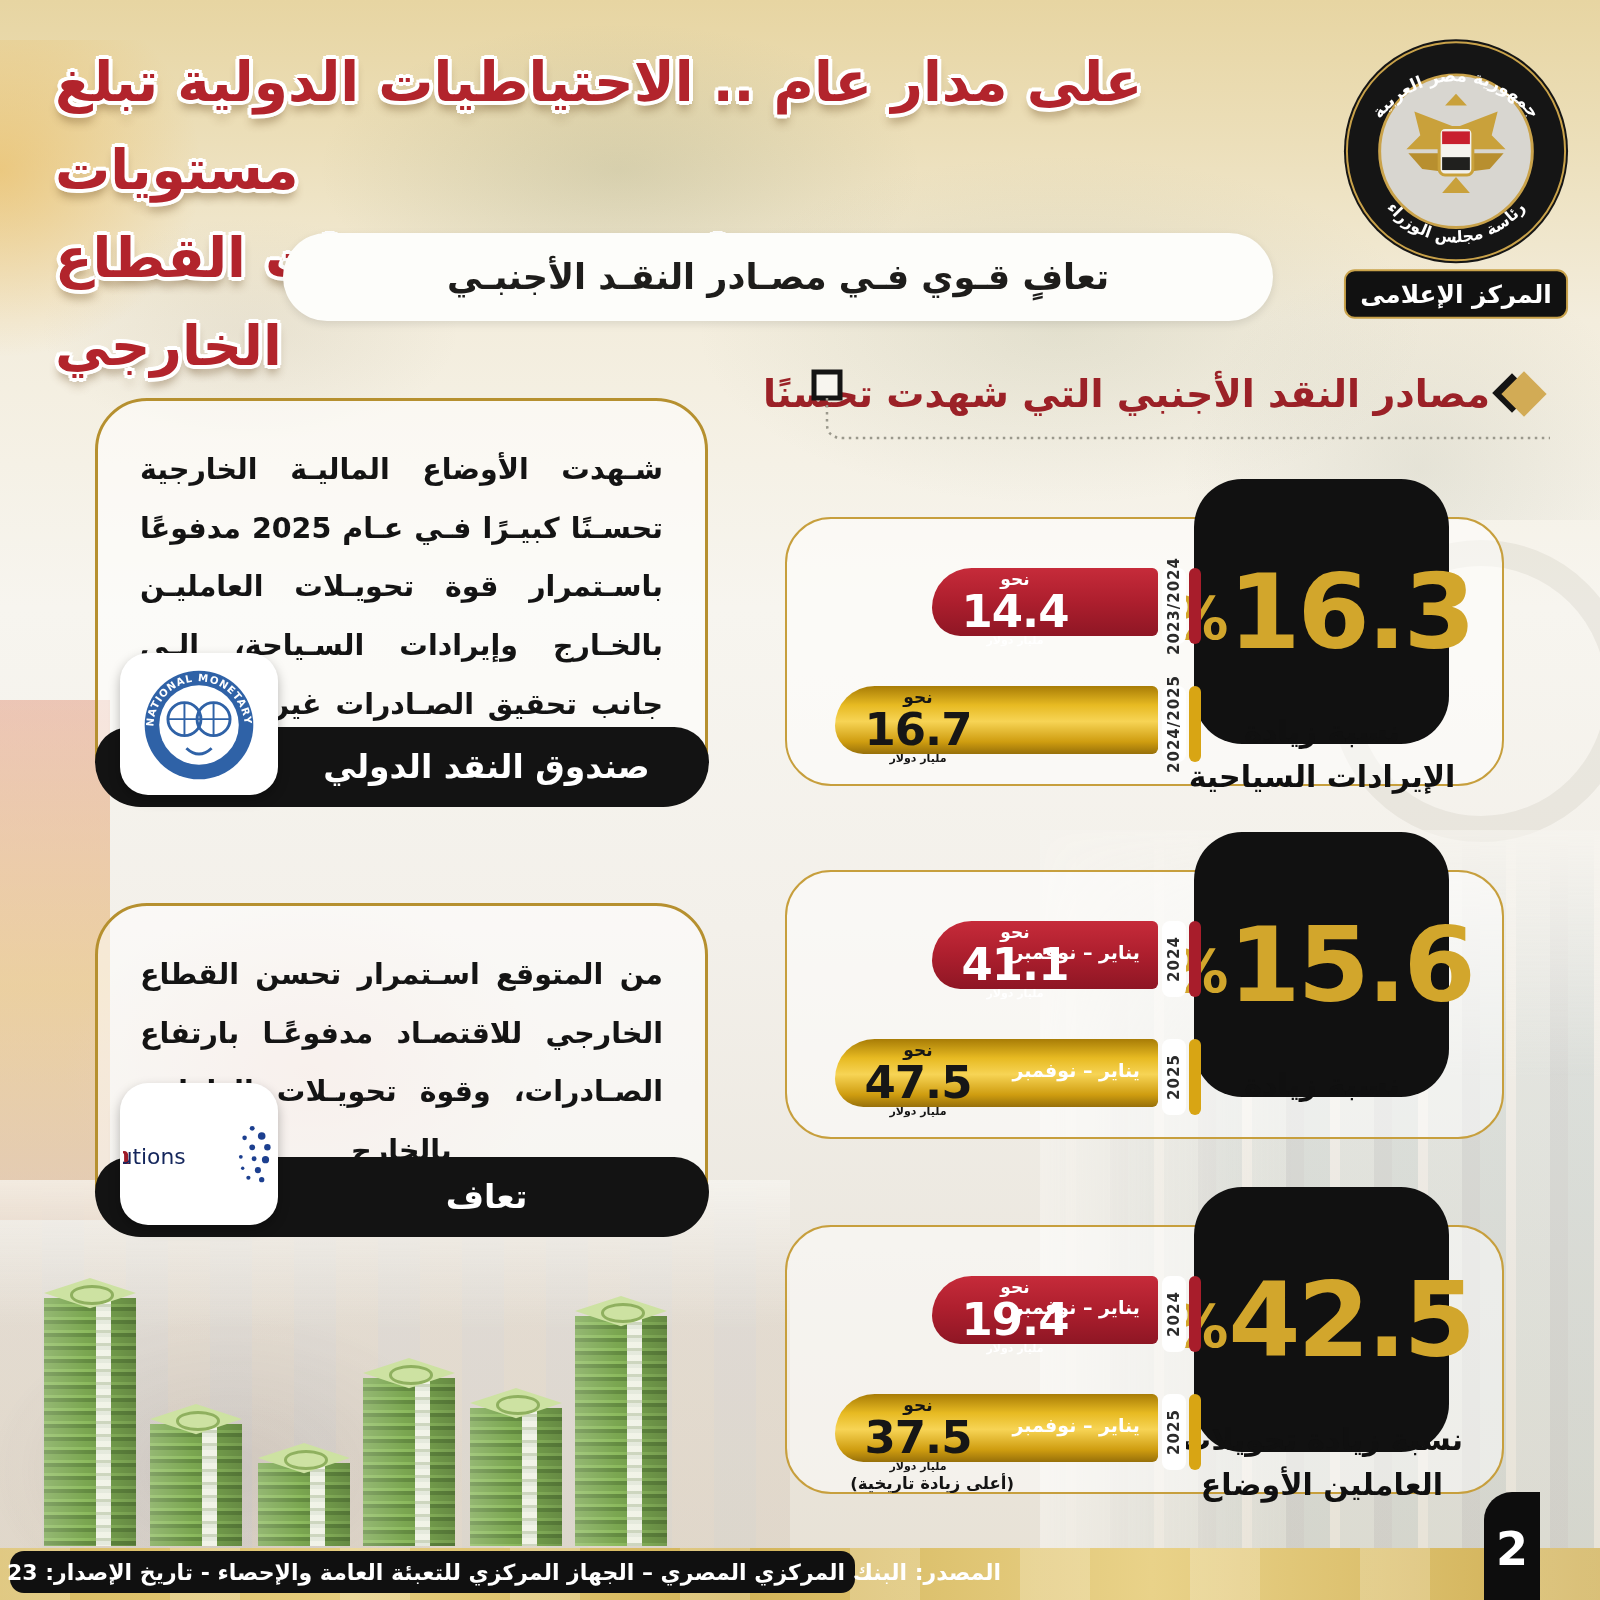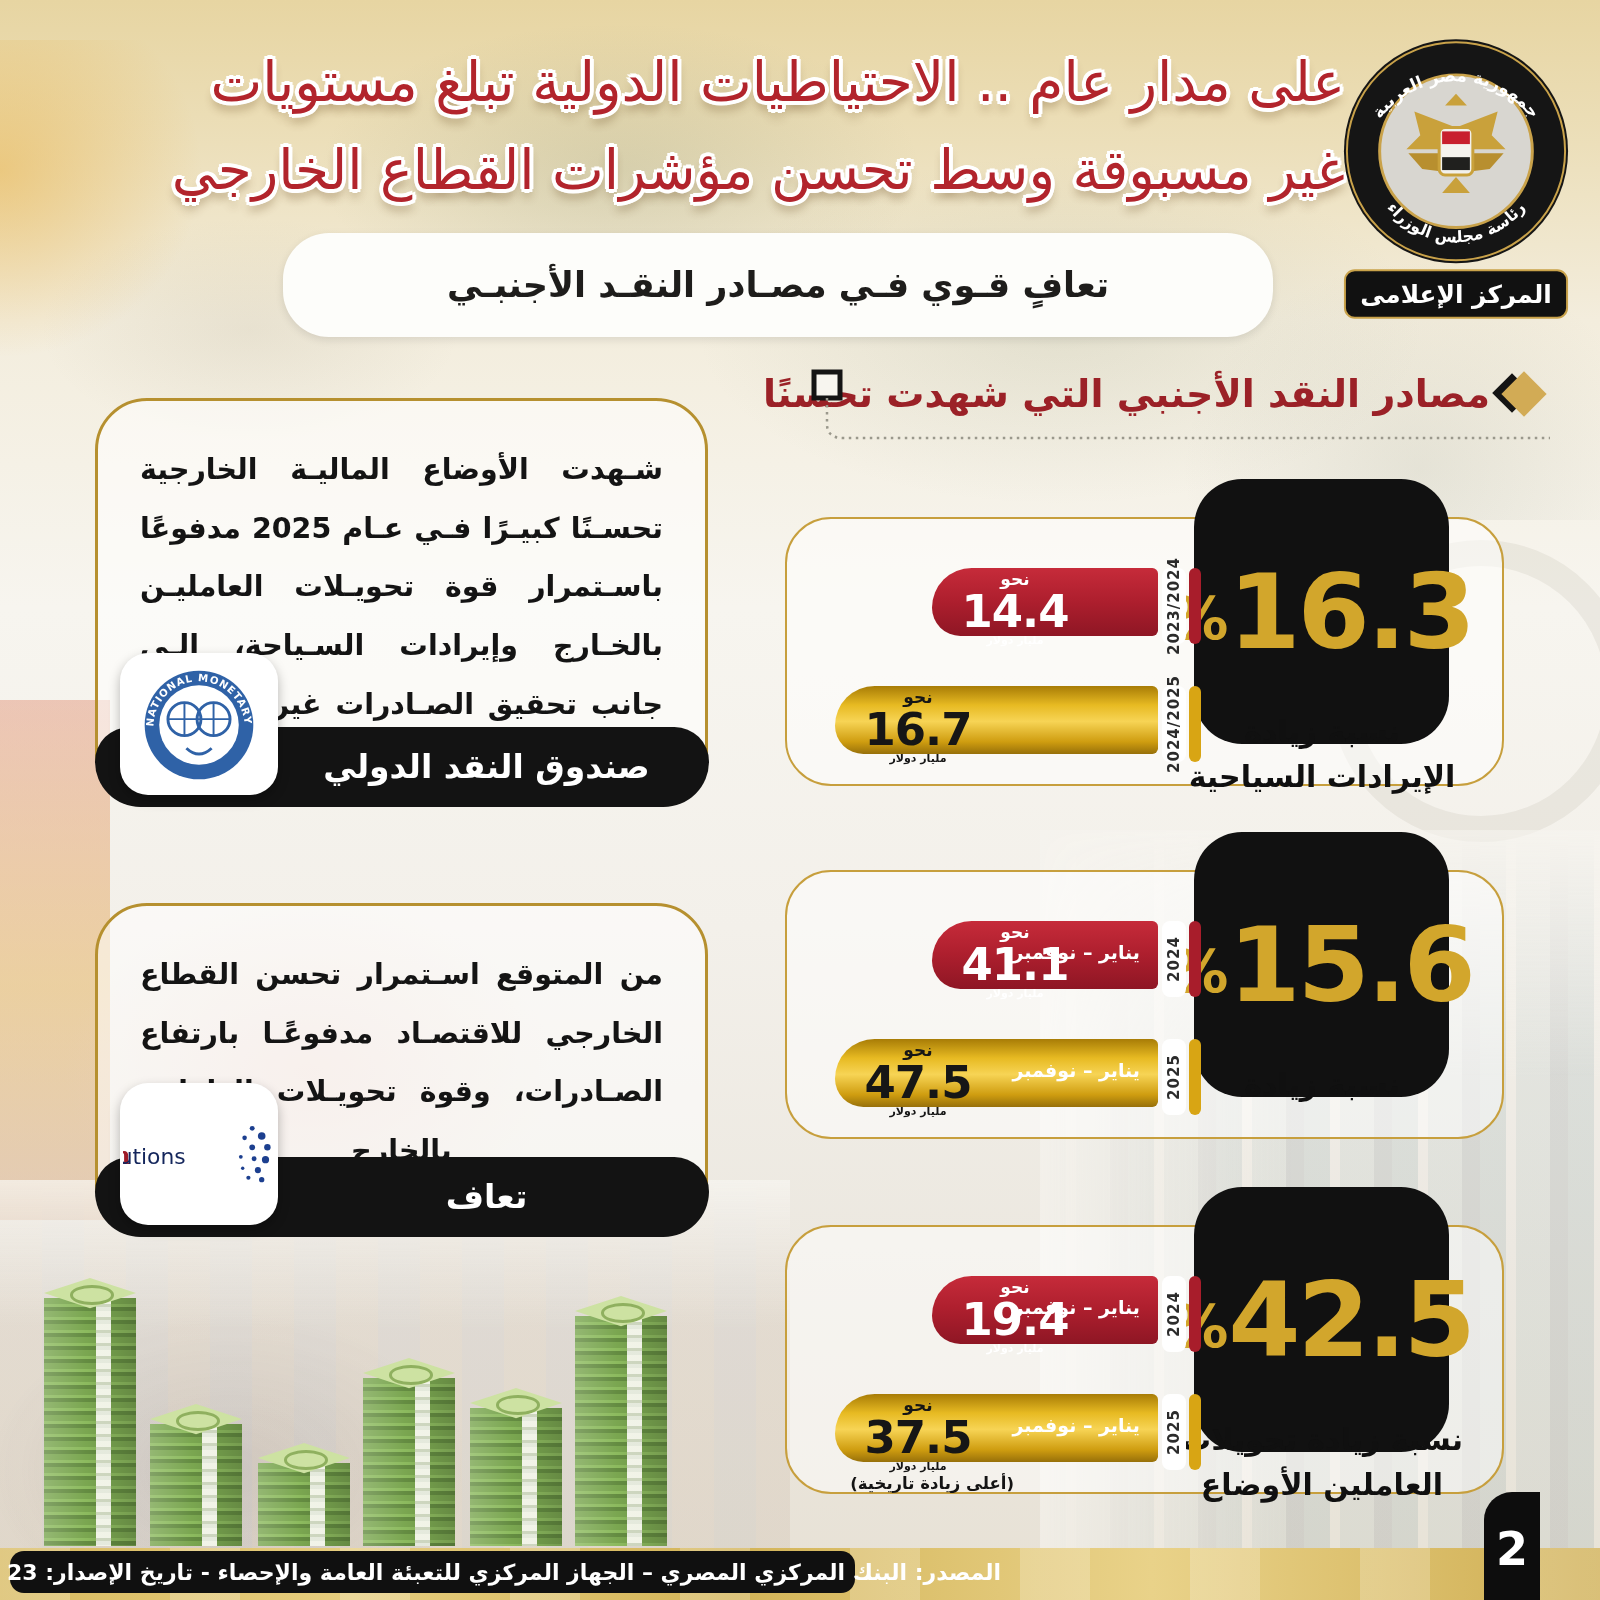--- a/index.html
+++ b/index.html
@@ -25,25 +25,25 @@
       rgba(118,158,164,.18) 36px 70px, rgba(42,72,92,.20) 70px 88px);}
   .bg-city-right::after{content:'';position:absolute;inset:0;background:
     linear-gradient(90deg, rgba(247,245,240,1), rgba(247,245,240,0) 45%),
     linear-gradient(180deg, rgba(247,245,240,1), rgba(247,245,240,0) 32%);}
   .bg-city-left{left:0;top:1180px;width:790px;height:368px;opacity:.75;background:
     repeating-linear-gradient(90deg, rgba(150,112,82,.13) 0 42px, rgba(92,82,94,.11) 42px 84px),
     radial-gradient(320px 210px at 230px 290px, rgba(70,60,82,.16), transparent 75%);}
   .bg-city-left::after{content:'';position:absolute;inset:0;background:
     linear-gradient(180deg, rgba(247,245,240,1), rgba(247,245,240,0) 40%);}
   
-  .title{position:absolute;left:55px;top:38px;width:1290px;text-align:right;
-    color:#b2242c;font-weight:normal;font-size:55px;line-height:1.6;
+  .title{position:absolute;left:55px;top:38px;width:1290px;text-align:left;
+    color:#b2242c;font-weight:bold;font-size:55px;line-height:1.6;
     text-shadow:-3px -3px 0 #fff,3px -3px 0 #fff,-3px 3px 0 #fff,3px 3px 0 #fff,
       0 -4px 0 #fff,0 4px 0 #fff,-4px 0 0 #fff,4px 0 0 #fff,0 8px 10px rgba(96,62,20,.45);}
-  .subtitle{position:absolute;left:283px;top:233px;width:990px;height:104px;border-radius:46px;
+  .subtitle{position:absolute;left:283px;top:233px;width:990px;height:88px;border-radius:46px;
     background:#fdfdfa;box-shadow:0 3px 8px rgba(0,0,0,.10);display:flex;align-items:center;
     justify-content:center;font-size:35px;font-weight:bold;color:#1e1d1b;}
   .badge{position:absolute;right:25px;top:32px;width:238px;height:292px;}
   
   .section-head{position:absolute;right:58px;top:372px;display:flex;align-items:center;gap:16px;}
   .diamond{position:relative;width:36px;height:36px;flex:0 0 auto;}
   .diamond::before{content:'';position:absolute;left:-8px;top:3px;width:28px;height:28px;background:#141414;transform:rotate(45deg);}
   .diamond::after{content:'';position:absolute;left:2px;top:2px;width:32px;height:32px;background:#d2ab55;transform:rotate(45deg);}
   .section-title{font-size:38px;font-weight:bold;color:#9b2127;}
   .connector{position:absolute;left:798px;top:366px;width:762px;height:90px;pointer-events:none;}

